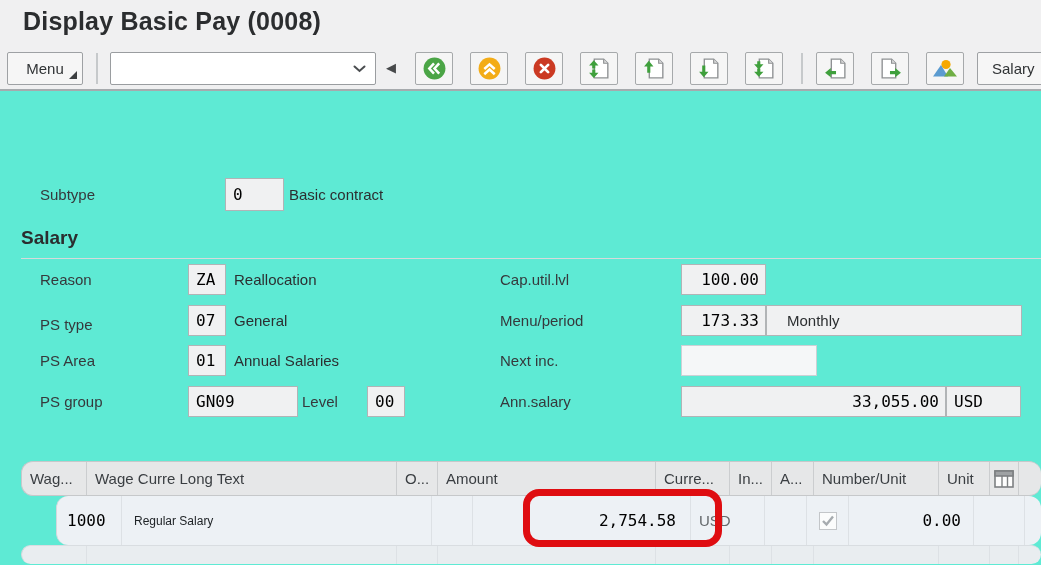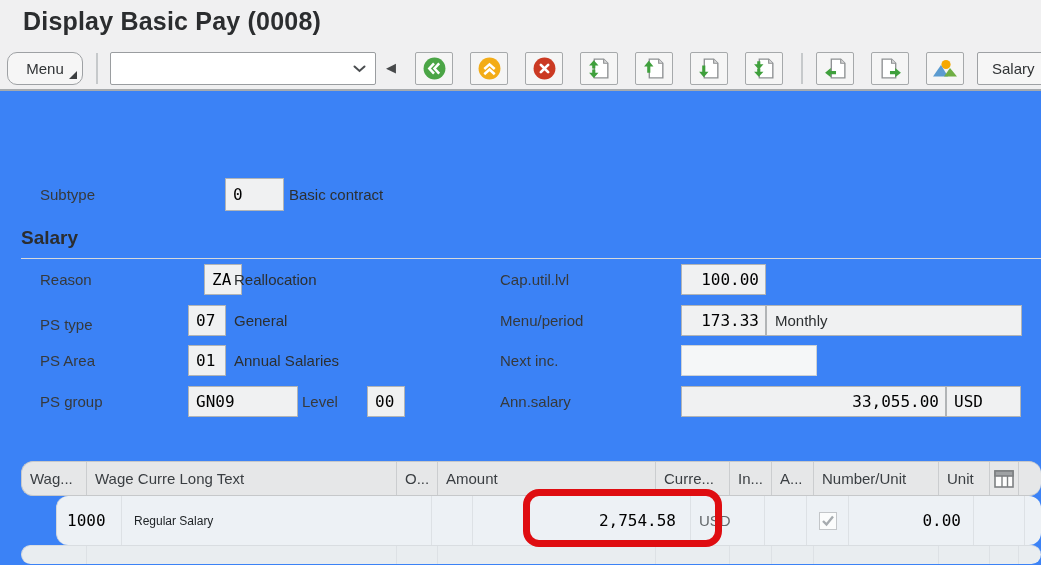--- a/index.html
+++ b/index.html
@@ -1,26 +1,26 @@
 <!DOCTYPE html>
 <html><head>
 <meta charset="utf-8">
 <style>
   * { margin:0; padding:0; box-sizing:border-box; }
   html,body { background:#fff; }
   #screen {
     position:relative; width:1041px; height:565px; overflow:hidden;
-    font-family:"Liberation Sans", sans-serif; background:#3b82f6;
+    font-family:"Liberation Sans", sans-serif; background:#5eead4;
   }
   
   .topbar { position:absolute; left:0; top:0; width:1041px; height:91px;
     background:#f0f0f1; border-bottom:2px solid #a6aaad; }
   .page-title { position:absolute; left:23px; top:7px; font-size:25px; font-weight:700; color:#2b2d2f; letter-spacing:.2px; }
   .menu-btn { position:absolute; left:7px; top:52px; width:76px; height:33px;
-    background:#f6f6f6; border:1px solid #9b9e a1; border:1px solid #9ea1a4; border-radius:10px;
+    background:#f6f6f6; border:1px solid #9b9e a1; border:1px solid #9ea1a4; border-radius:2px;
     font-size:15px; color:#303335; display:flex; align-items:center; justify-content:center; cursor:default; }
   .menu-corner { position:absolute; right:5px; bottom:5px; width:0; height:0;
     border-bottom:8px solid #3c3f41; border-left:8px solid transparent; }
   .vsep { position:absolute; top:53px; width:2px; height:31px; background:#c6c9cb; }
   .cmdbox { position:absolute; left:110px; top:52px; width:266px; height:33px;
     background:#ffffff; border:1px solid #9a9da0; border-radius:2px; }
   .cmdbox input { position:absolute; left:6px; top:3px; width:220px; height:25px; border:none; outline:none;
     font-size:15px; font-family:"Liberation Sans", sans-serif; background:transparent; }
   .cmd-chevron { position:absolute; right:9px; top:12px; }
   .collapse-arrow { position:absolute; left:386px; top:60px; font-size:13px; color:#47494b; }
@@ -29,21 +29,21 @@
   .txtbtn { position:absolute; top:52px; height:33px; background:#f6f6f6; border:1px solid #9ea1a4;
     border-radius:2px; font-size:15px; color:#303335; display:flex; align-items:center; padding:0 14px; }
   
   .lbl { position:absolute; font-size:15px; color:#36393c; white-space:nowrap; }
   .desc { position:absolute; font-size:15px; color:#2c2f31; white-space:nowrap; }
   .fld { position:absolute; height:31px; background:#f0f1f2; border:1px solid #b1b4b6;
     font-family:"DejaVu Sans Mono", monospace; font-size:16px; color:#000;
     display:flex; align-items:center; white-space:nowrap; overflow:hidden; }
   .fld.txt  { padding-left:7px; }
   .fld.num  { justify-content:flex-end; padding-right:6px; }
-  .fld.sans { font-family:"Liberation Sans", sans-serif; font-size:15px; color:#2c2f31; padding-left:8px; }
+  .fld.sans { font-family:"Liberation Sans", sans-serif; font-size:15px; color:#2c2f31; padding-left:20px; }
   .fld.empty { background:#f5f7f8; border:1px solid #ccd1d5; }
   .section-title { position:absolute; left:21px; top:227px; font-size:19px; font-weight:700; color:#2b2d2f; }
   .rule { position:absolute; left:21px; right:0; top:258px; height:1px; background:#d7d9da; }
   
   .itab { position:absolute; left:21px; top:461px; width:1020px; }
   .itab-row { display:grid; grid-template-columns:65px 310px 41px 218px 74px 42px 42px 125px 51px 29px 1fr;border-radius:12px; }
   .itab-head { height:35px; background:#e6e7e8; border-top:1px solid #c6c8ca; border-bottom:1px solid #c6c8ca; border-left:1px solid #c6c8ca; }
   .itab-head > div { border-right:1px solid #cbcdcf; font-size:15px; color:#3a3e42;
     line-height:33px; padding-left:8px; white-space:nowrap; overflow:hidden; }
   .itab-head > div.iconcell { display:flex; align-items:center; justify-content:center; padding-left:0; }
@@ -172,21 +172,21 @@
   </div>
 
   <span class="lbl" style="left:40px; top:186px">Subtype</span>
   <div class="fld txt" style="left:225px; top:178px; width:59px; height:33px">0</div>
   <span class="desc" style="left:289px; top:186px">Basic contract</span>
 
   <div class="section-title">Salary</div>
   <div class="rule"></div>
 
   <span class="lbl" style="left:40px; top:271px">Reason</span>
-  <div class="fld txt" style="left:204px; top:264px; width:38px">ZA</div>
+  <div class="fld txt" style="left:188px; top:264px; width:38px">ZA</div>
   <span class="desc" style="left:234px; top:271px">Reallocation</span>
 
   <span class="lbl" style="left:40px; top:316px">PS type</span>
   <div class="fld txt" style="left:188px; top:305px; width:38px">07</div>
   <span class="desc" style="left:234px; top:312px">General</span>
 
   <span class="lbl" style="left:40px; top:352px">PS Area</span>
   <div class="fld txt" style="left:188px; top:345px; width:38px">01</div>
   <span class="desc" style="left:234px; top:352px">Annual Salaries</span>
 

